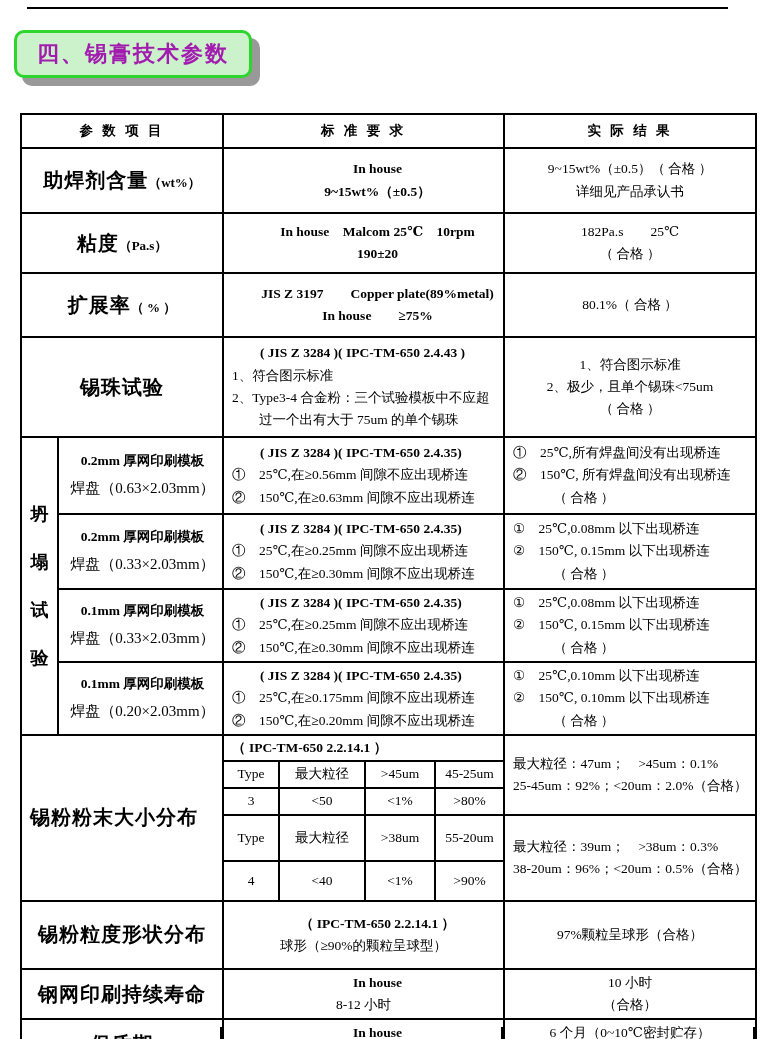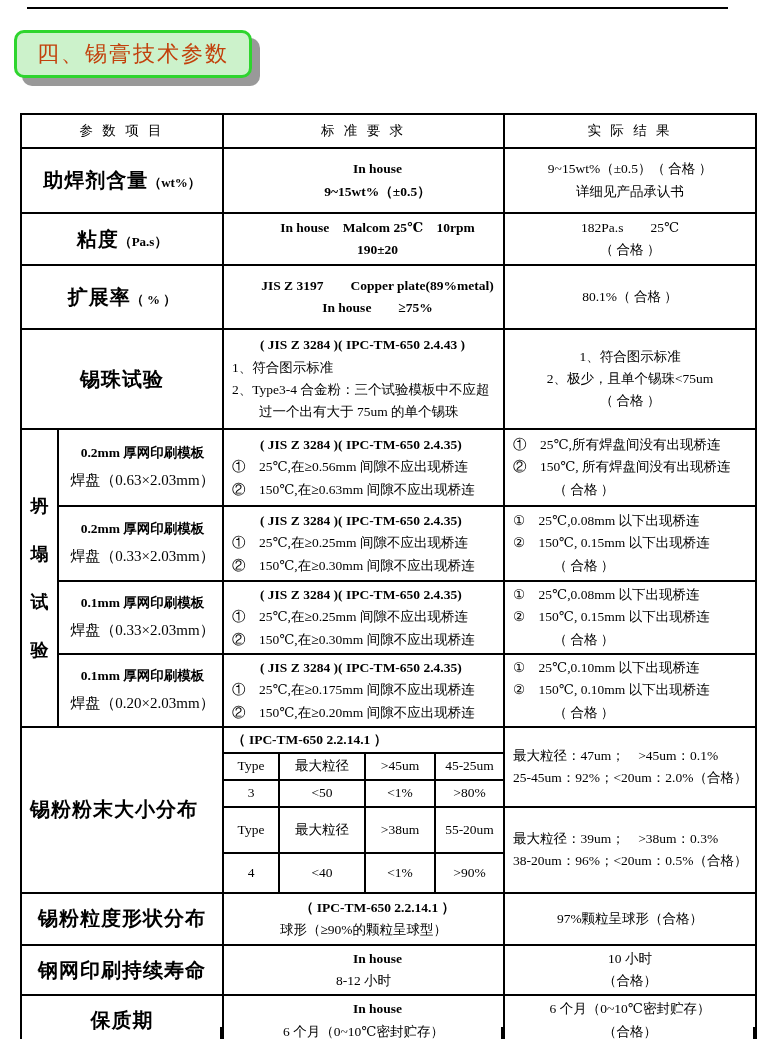--- a/index.html
+++ b/index.html
@@ -25,42 +25,42 @@
     min-width: 238px; height: 48px;
     background: #ccf2cb;
     border: 3px solid #2ed52e;
     border-radius: 10px;
     box-shadow: 8px 8px 0 #999999;
     display: flex; align-items: center; justify-content: center;
     padding: 0 14px;
   }
   .title-box span {
     font-family: "Liberation Sans", "DejaVu Sans", sans-serif;
-    font-weight: 400;
+    font-weight: 700;
     font-size: 22px;
     letter-spacing: 2px;
-    color: #c2410c;
+    color: #a21caf;
   }
   table.params {
     position: absolute;
     left: 20px; top: 113px;
     width: 735px;
     border-collapse: collapse;
     table-layout: fixed;
   }
   table.params td {
     border: 2px solid #000;
     vertical-align: middle;
     text-align: center;
     font-size: 13.5px;
     padding: 2px 3px;
   }
   .hdr td {
     font-size: 17px;
-    font-weight: 400;
+    font-weight: 700;
     letter-spacing: 3px;
   }
   .lbl {
     font-weight: 700;
     font-size: 20px;
     letter-spacing: 1px;
   }
   .unit { font-weight: 700; font-size: 13px; }
   .b { font-weight: 700; margin-left: 28px; }
   .ml { white-space: pre-line; line-height: 1.65; }
@@ -114,21 +114,21 @@
       <td colspan="4">
         <div class="b ml">In house
 9~15wt%（±0.5）</div>
       </td>
       <td>
         <div class="ml">9~15wt%（±0.5）（ 合格 ）
 详细见产品承认书</div>
       </td>
     </tr>
 
-    <tr style="height:52px">
+    <tr style="height:60px">
       <td colspan="2">
         <span class="lbl">粘度</span><span class="unit">（Pa.s）</span>
       </td>
       <td colspan="4">
         <div class="b ml">In house　Malcom 25℃　10rpm
 190±20</div>
       </td>
       <td>
         <div class="ml">182Pa.s　　25℃
 （ 合格 ）</div>
@@ -277,21 +277,21 @@
       </td>
     </tr>
 
     <tr style="height:40px">
       <td>4</td>
       <td>&lt;40</td>
       <td>&lt;1%</td>
       <td>&gt;90%</td>
     </tr>
 
-    <tr style="height:52px">
+    <tr style="height:68px">
       <td colspan="2">
         <span class="lbl">锡粉粒度形状分布</span>
       </td>
       <td colspan="4">
         <div class="b ml">（ IPC-TM-650 2.2.14.1 ）</div>
         <div class="ml">球形（≥90%的颗粒呈球型）</div>
       </td>
       <td>
         <div class="ml">97%颗粒呈球形（合格）</div>
       </td>

